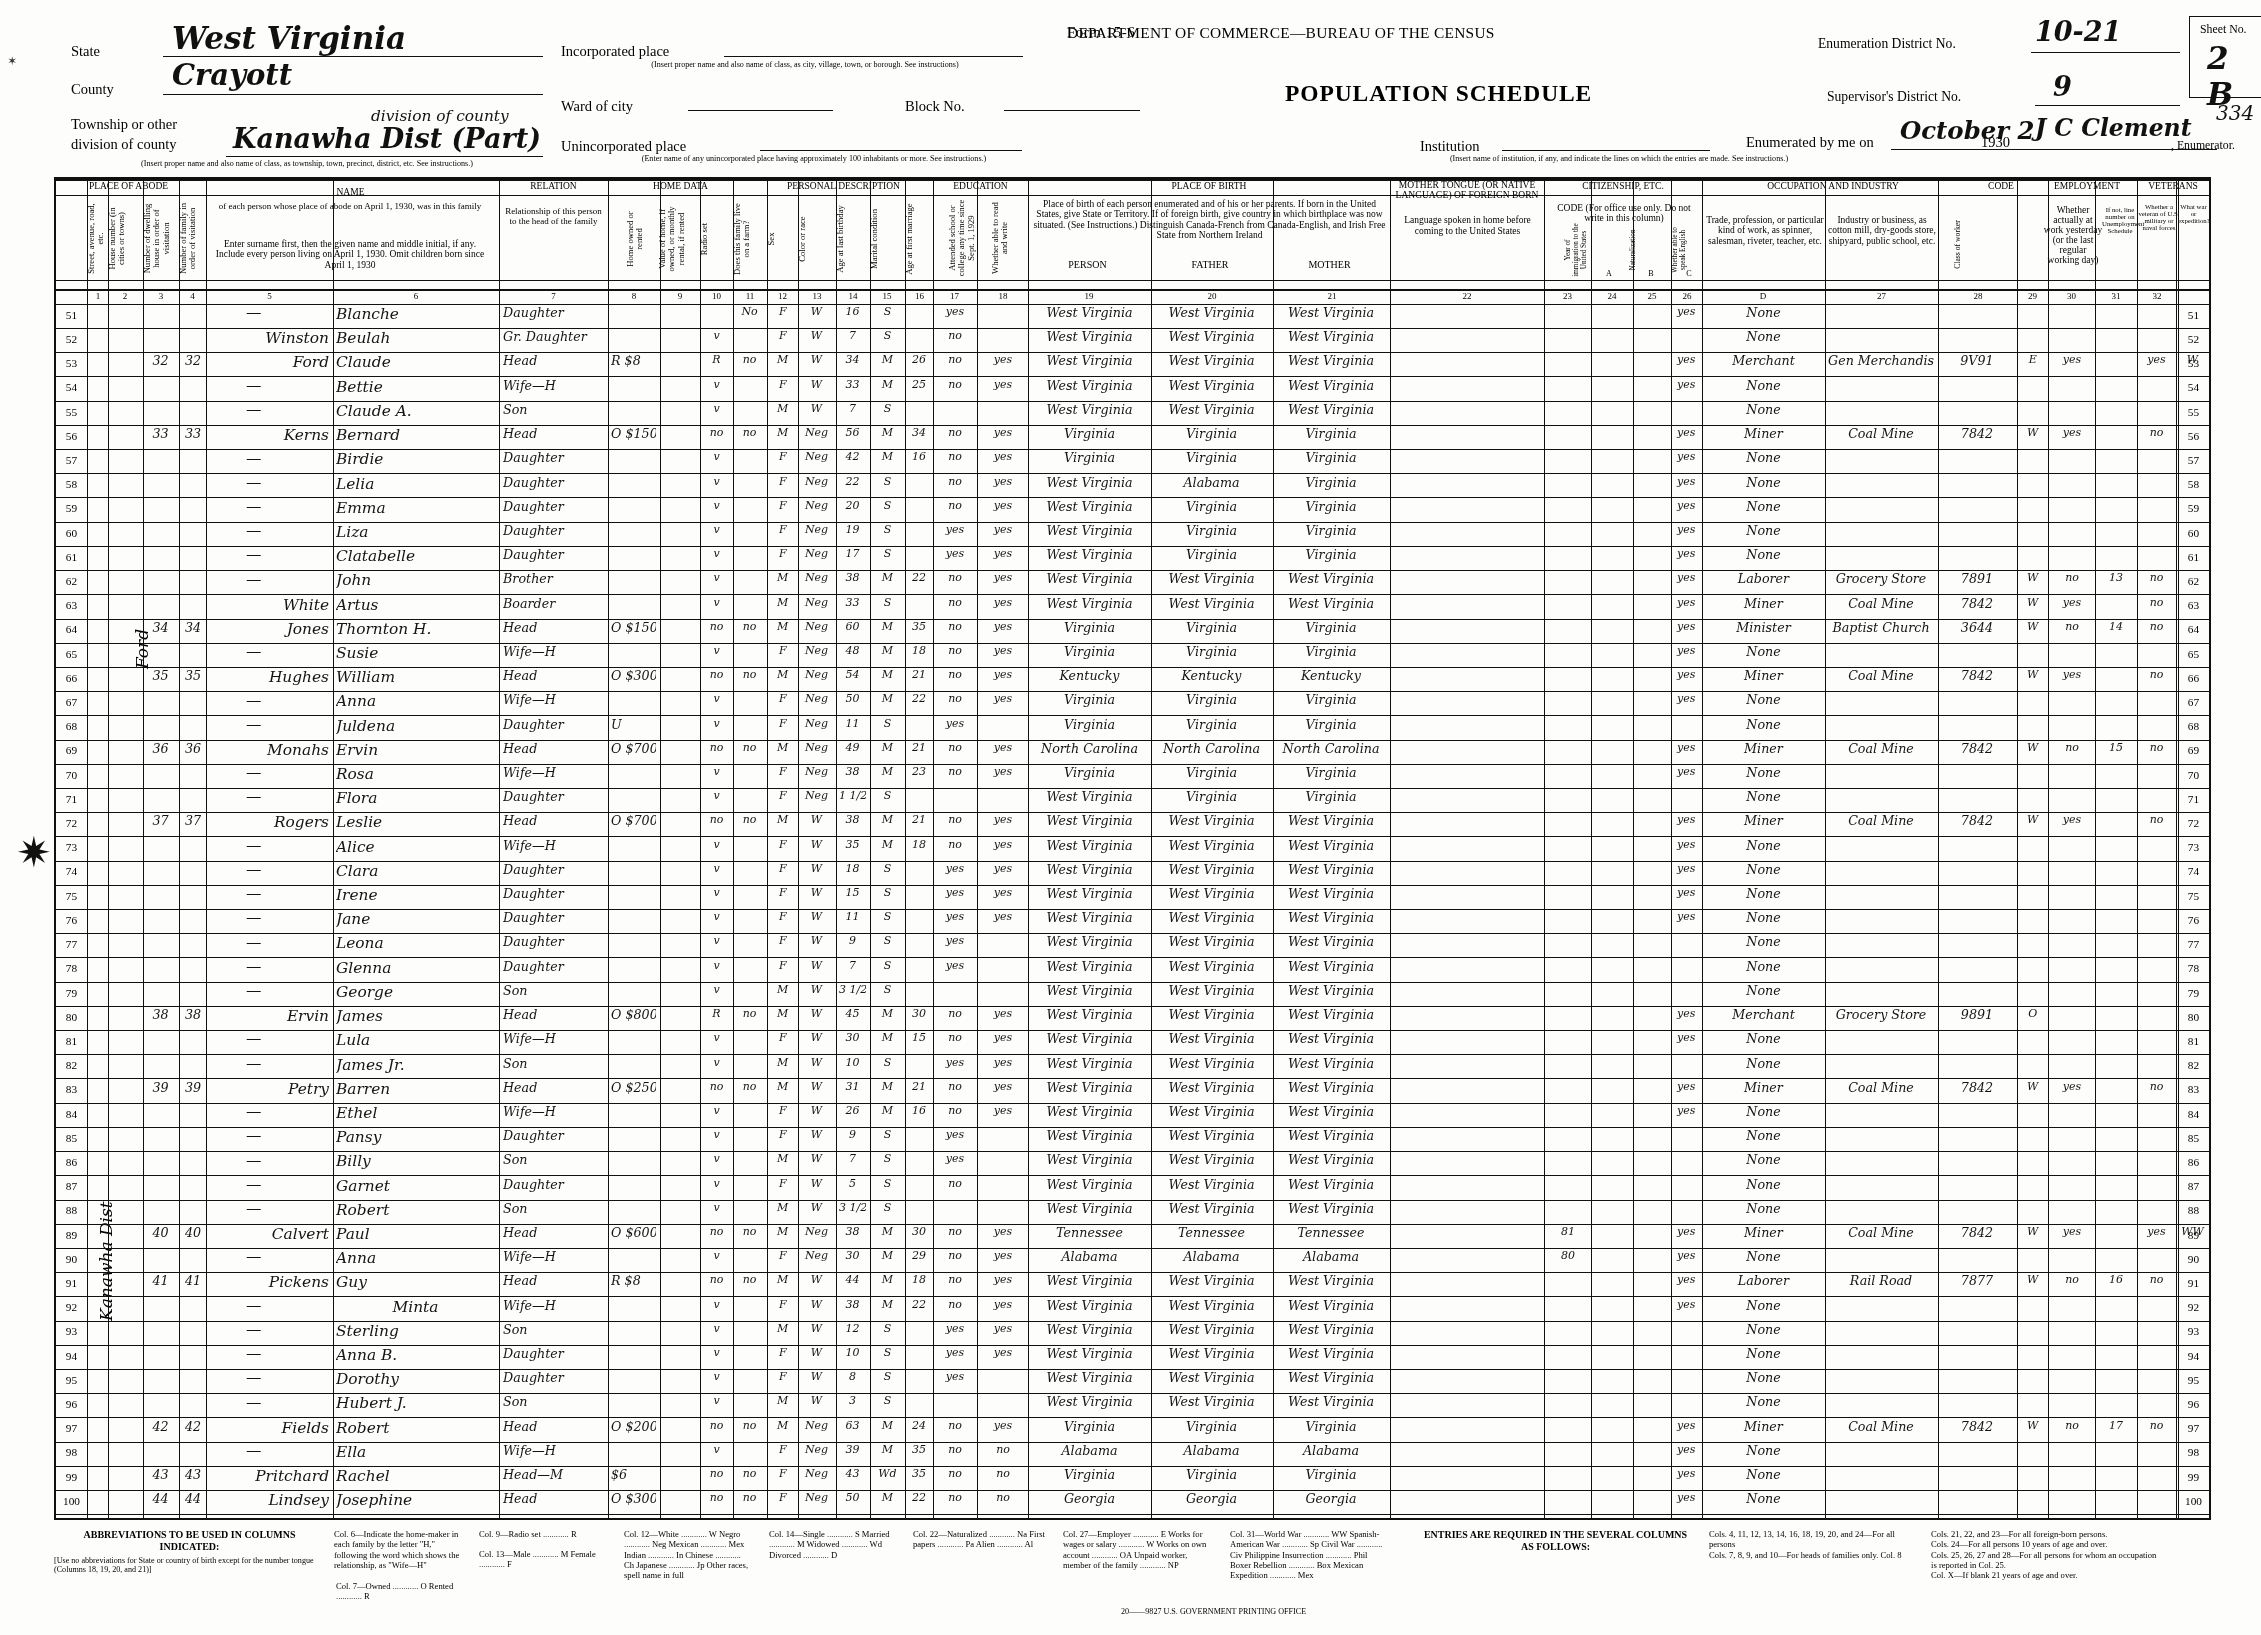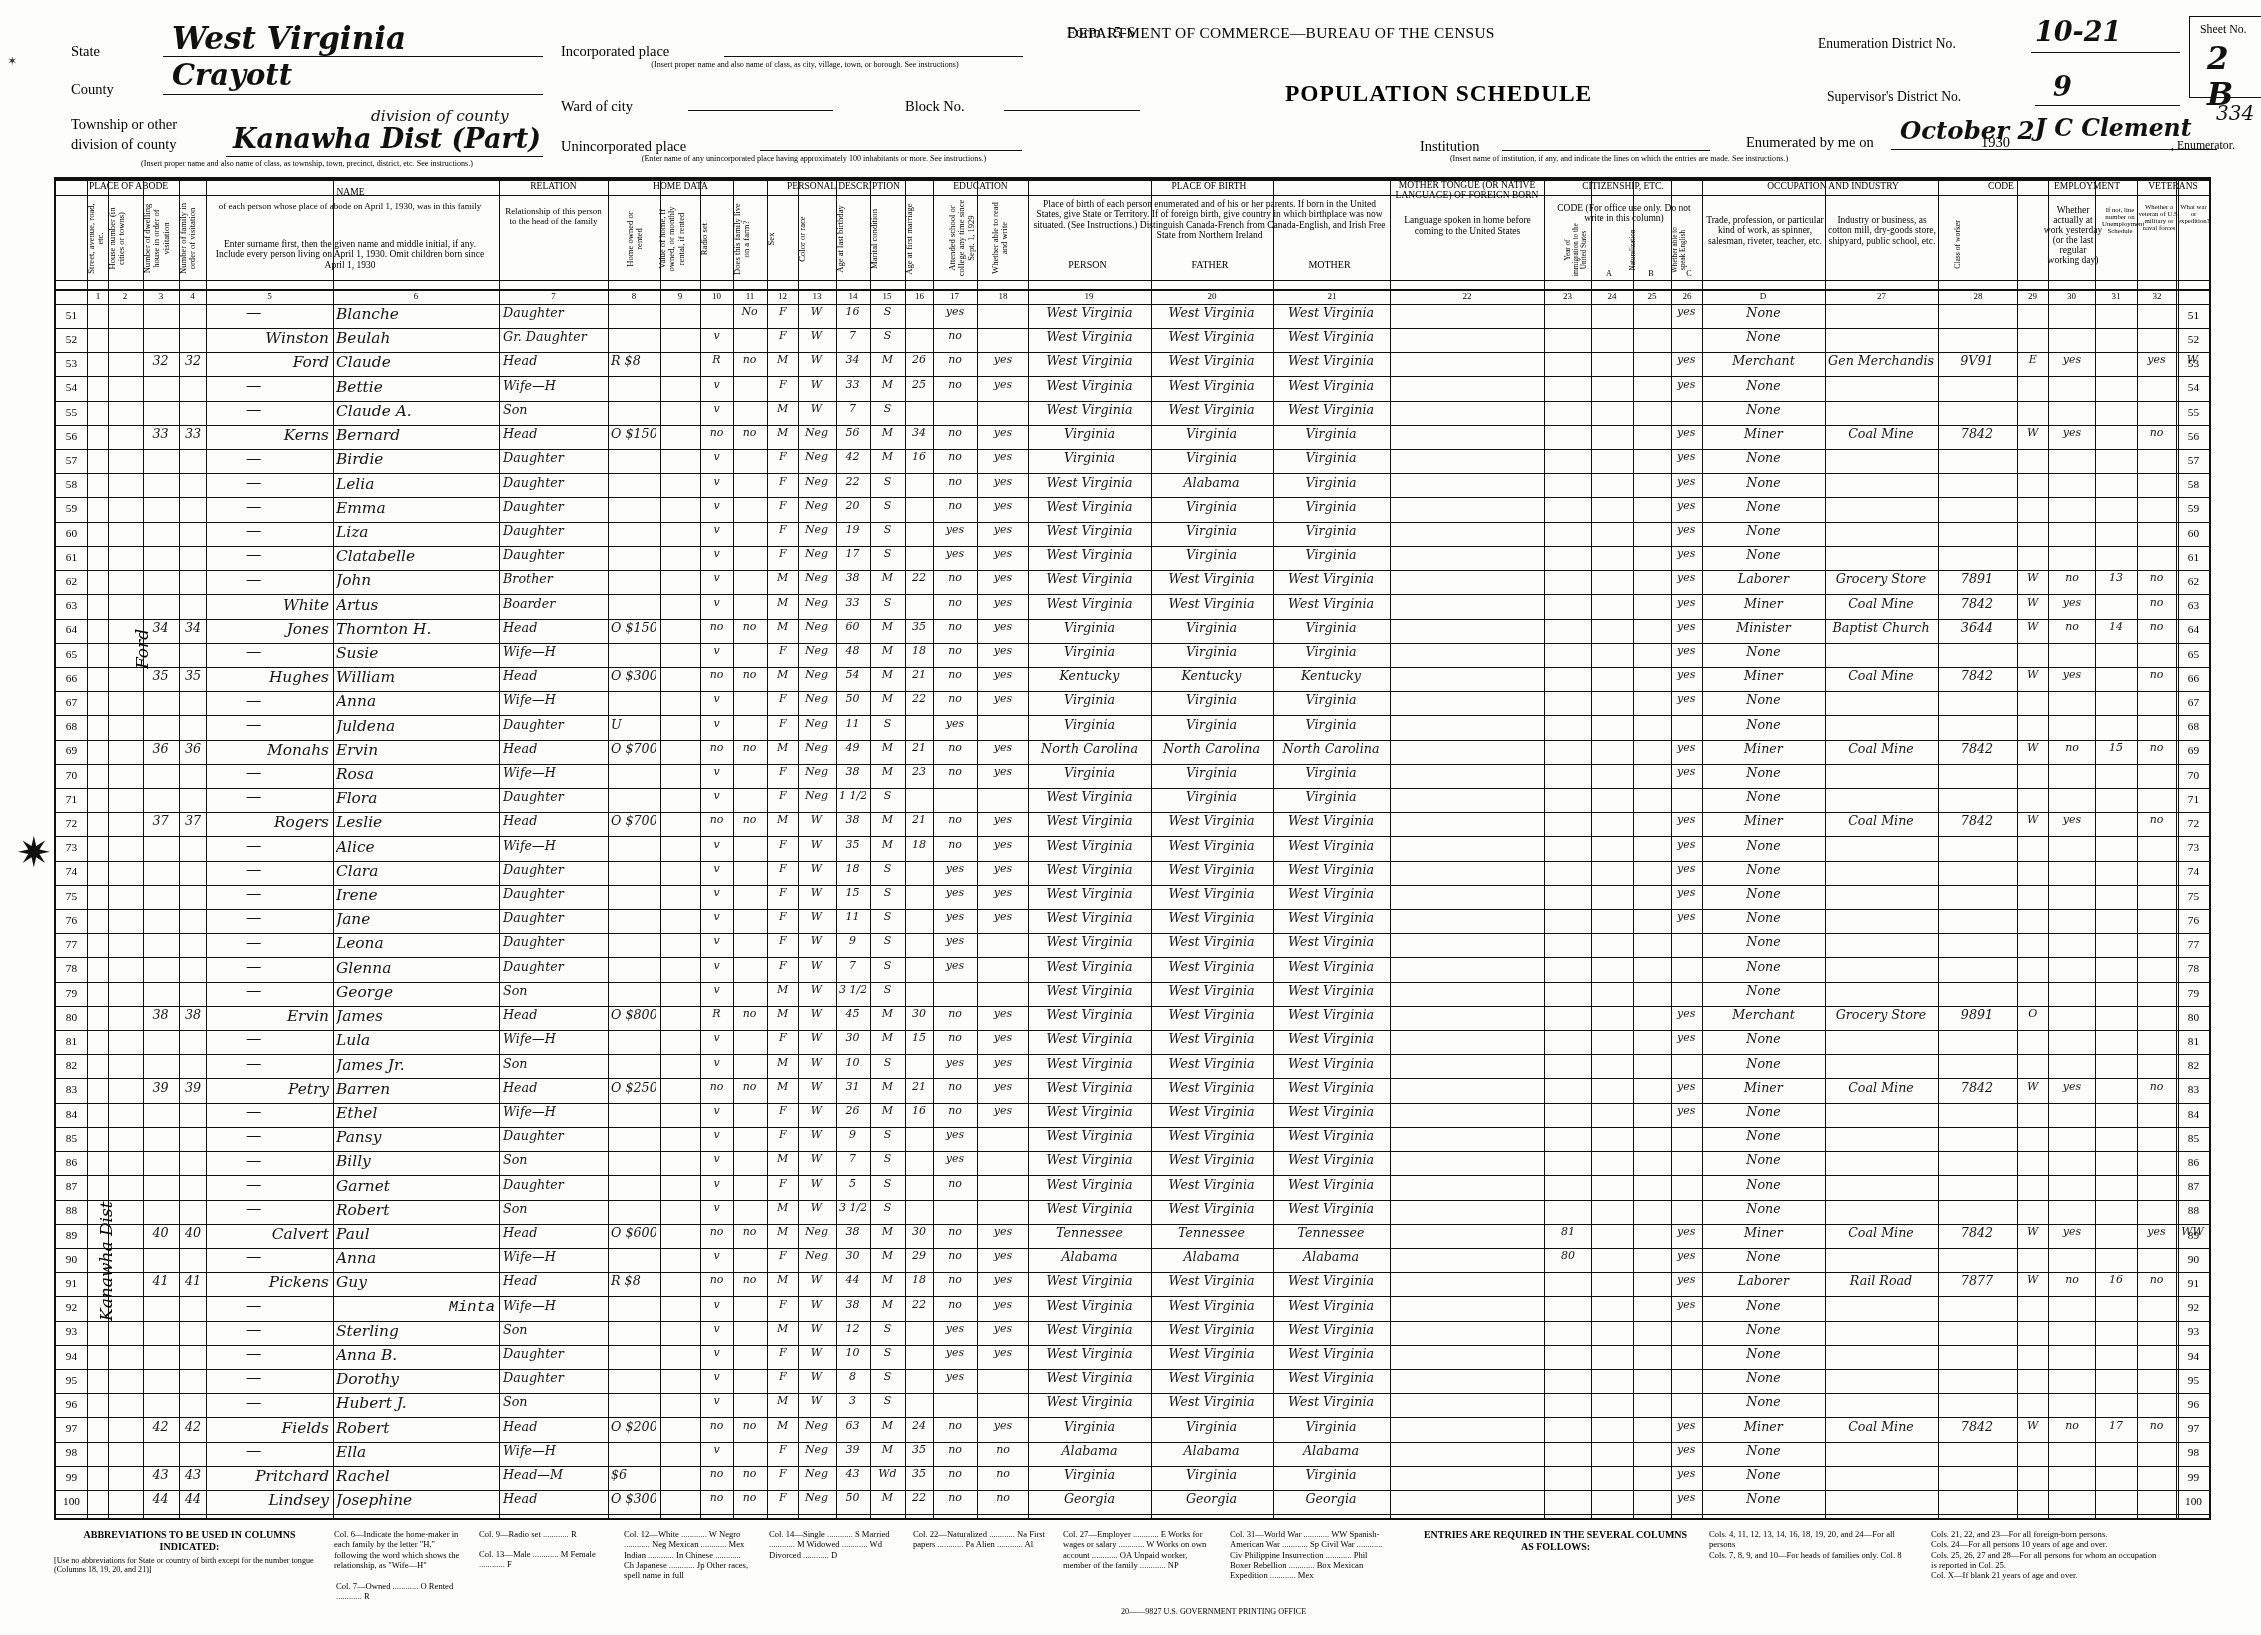--- a/index.html
+++ b/index.html
@@ -1090,21 +1090,21 @@
         <div class="hw xs" style="left: 1618px; top: 1094px; width: 24.4px; text-align: center; overflow: hidden;">yes</div>
         <div class="hw sm" style="left: 1650px; top: 1094px; width: 115px; text-align: center; overflow: hidden;">Laborer</div>
         <div class="hw sm" style="left: 1772px; top: 1094px; width: 106px; text-align: center; overflow: hidden;">Rail Road</div>
         <div class="hw sm" style="left: 1885px; top: 1094px; width: 72px; text-align: center; overflow: hidden;">7877</div>
         <div class="hw xs" style="left: 1965px; top: 1094px; width: 23.5px; text-align: center; overflow: hidden;">W</div>
         <div class="hw xs" style="left: 1996px; top: 1094px; width: 40px; text-align: center; overflow: hidden;">no</div>
         <div class="hw xs" style="left: 2043px; top: 1094px; width: 34px; text-align: center; overflow: hidden;">16</div>
         <div class="hw xs" style="left: 2084px; top: 1094px; width: 33px; text-align: center; overflow: hidden;">no</div>
         <div class="rowlabel" style="left: 0px; top: 1122px; width: 31px;">92</div>
         <div class="rowlabel" style="left: 2122px; top: 1122px; width: 31px;">92</div>
-        <div class="hw " style="left: 280px; top: 1119px; width: 159px; text-align: right; overflow: hidden; font-family: Liberation Mono, monospace;">Minta</div>
+        <div class="hw " style="left: 280px; top: 1119px; width: 159px; text-align: center; overflow: hidden;">Minta</div>
         <div class="hw sm" style="left: 447px; top: 1119px; width: 101px; text-align: left; overflow: hidden;">Wife—H</div>
         <div class="hw xs" style="left: 648px; top: 1119px; width: 25px; text-align: center; overflow: hidden;">v</div>
         <div class="hw xs" style="left: 715px; top: 1119px; width: 23.5px; text-align: center; overflow: hidden;">F</div>
         <div class="hw xs" style="left: 745px; top: 1119px; width: 31px; text-align: center; overflow: hidden;">W</div>
         <div class="hw xs" style="left: 783px; top: 1119px; width: 27px; text-align: center; overflow: hidden;">38</div>
         <div class="hw xs" style="left: 818px; top: 1119px; width: 27px; text-align: center; overflow: hidden;">M</div>
         <div class="hw xs" style="left: 852px; top: 1119px; width: 22px; text-align: center; overflow: hidden;">22</div>
         <div class="hw xs" style="left: 881px; top: 1119px; width: 36px; text-align: center; overflow: hidden;">no</div>
         <div class="hw xs" style="left: 925px; top: 1119px; width: 44px; text-align: center; overflow: hidden;">yes</div>
         <div class="hw sm" style="left: 976px; top: 1119px; width: 115px; text-align: center; overflow: hidden;">West Virginia</div>

